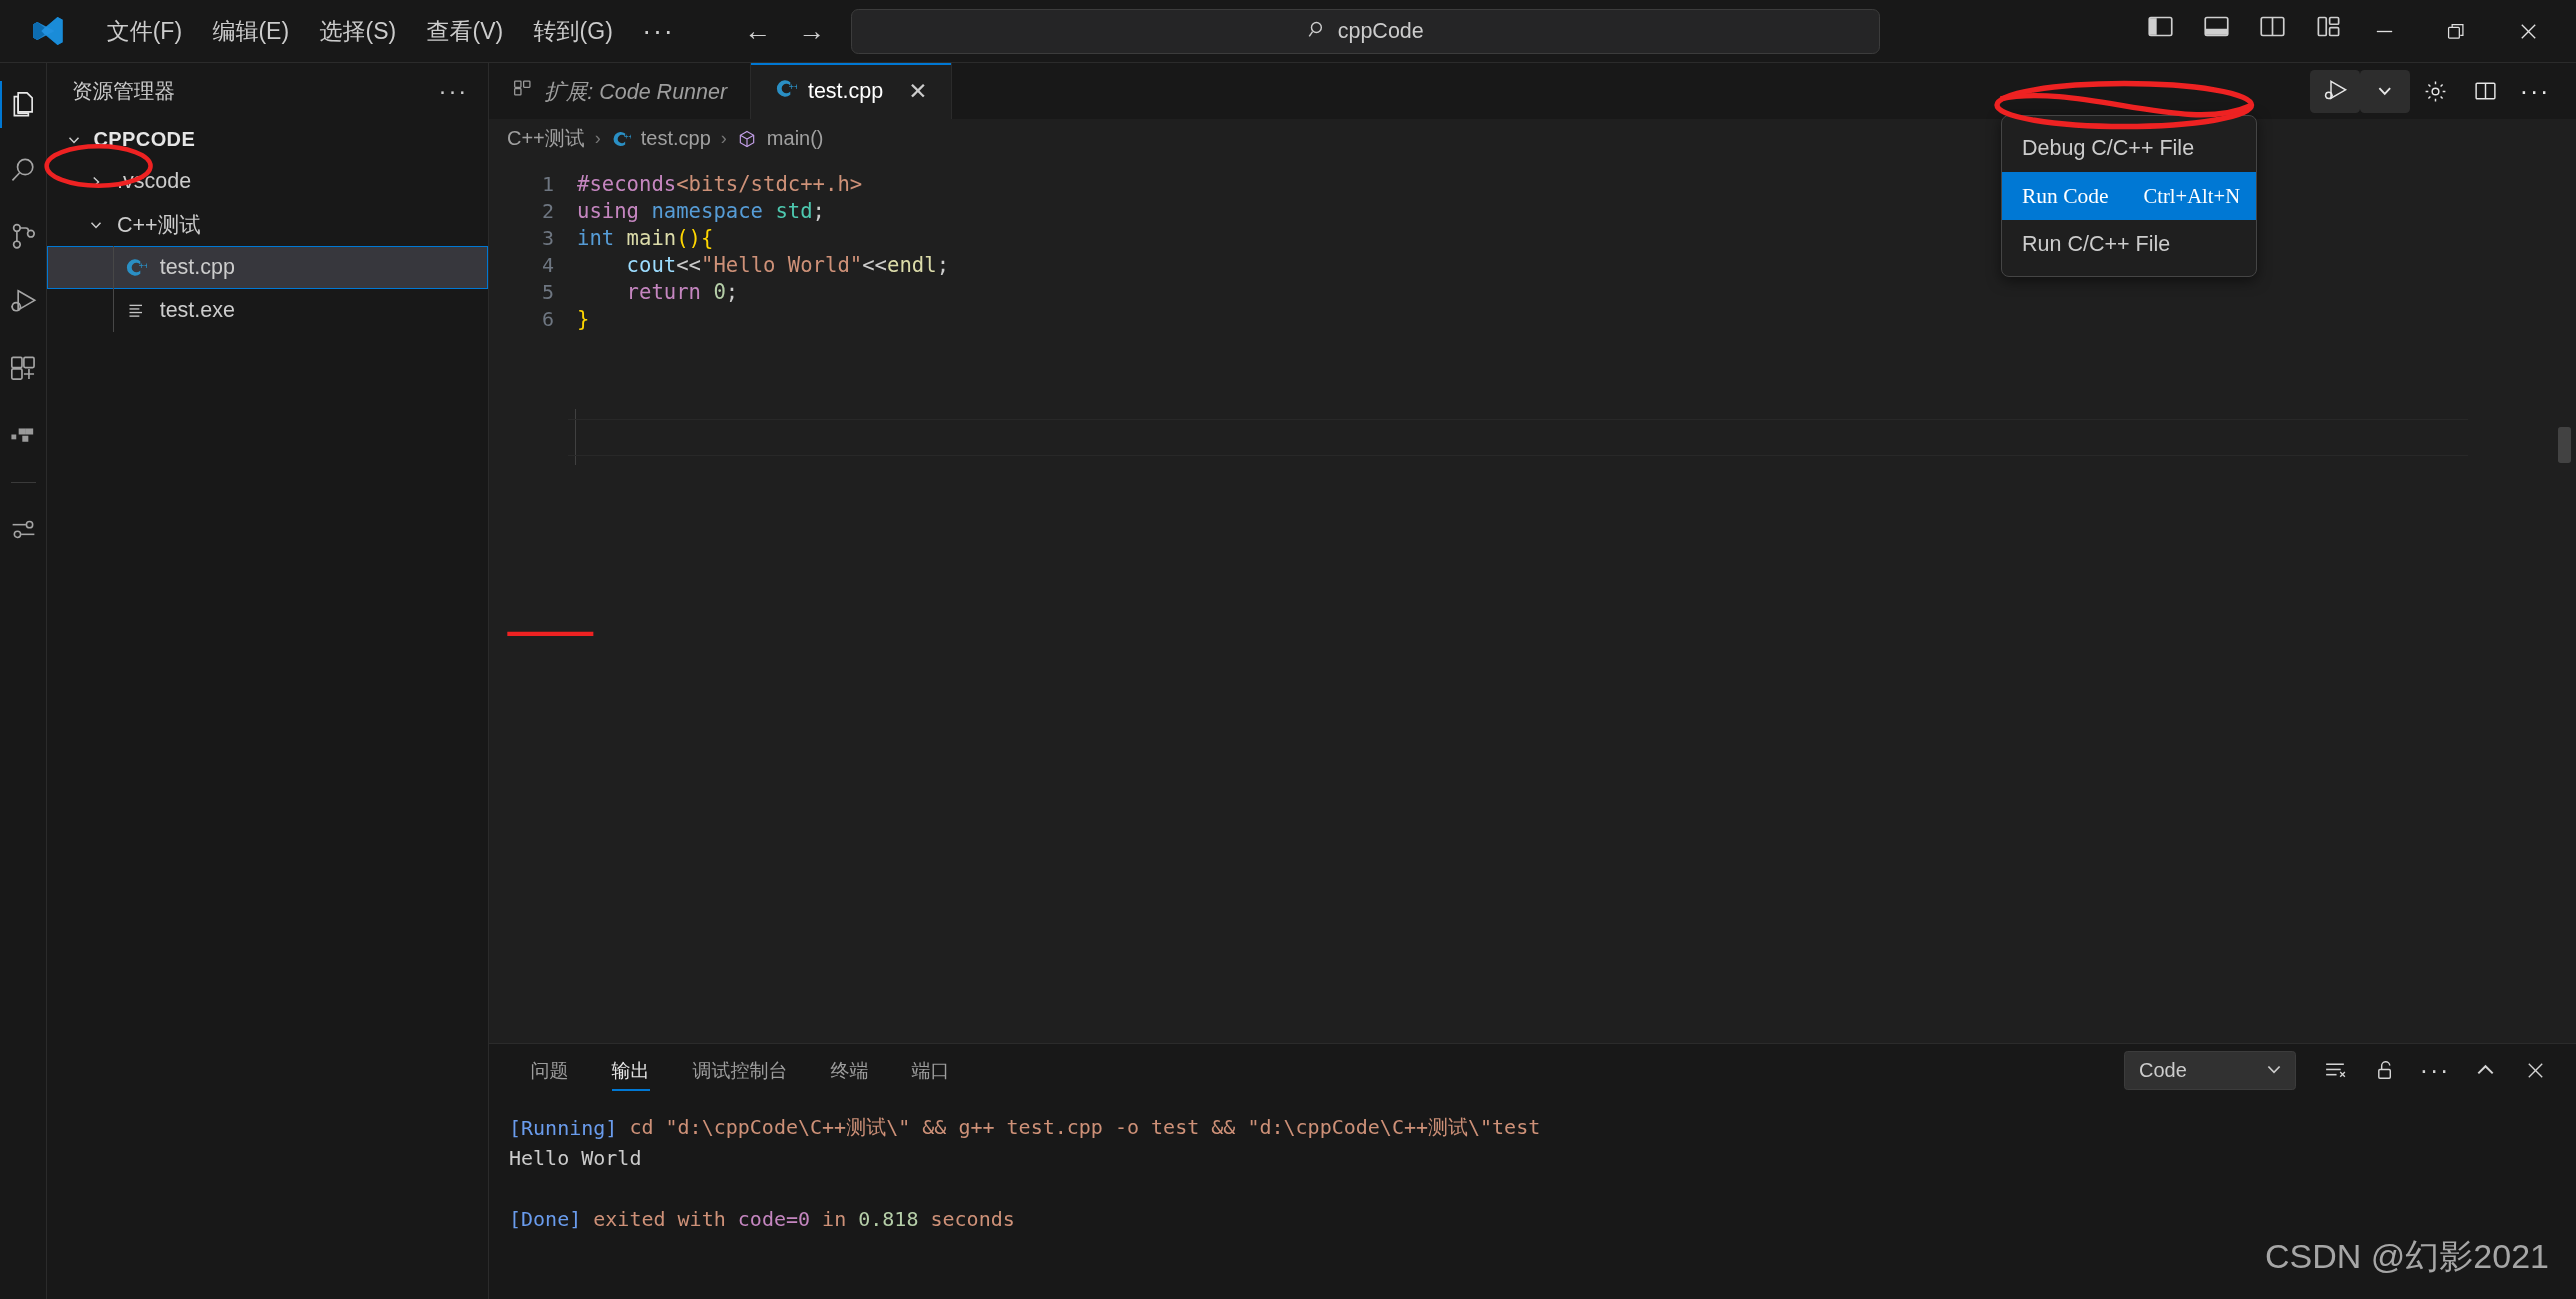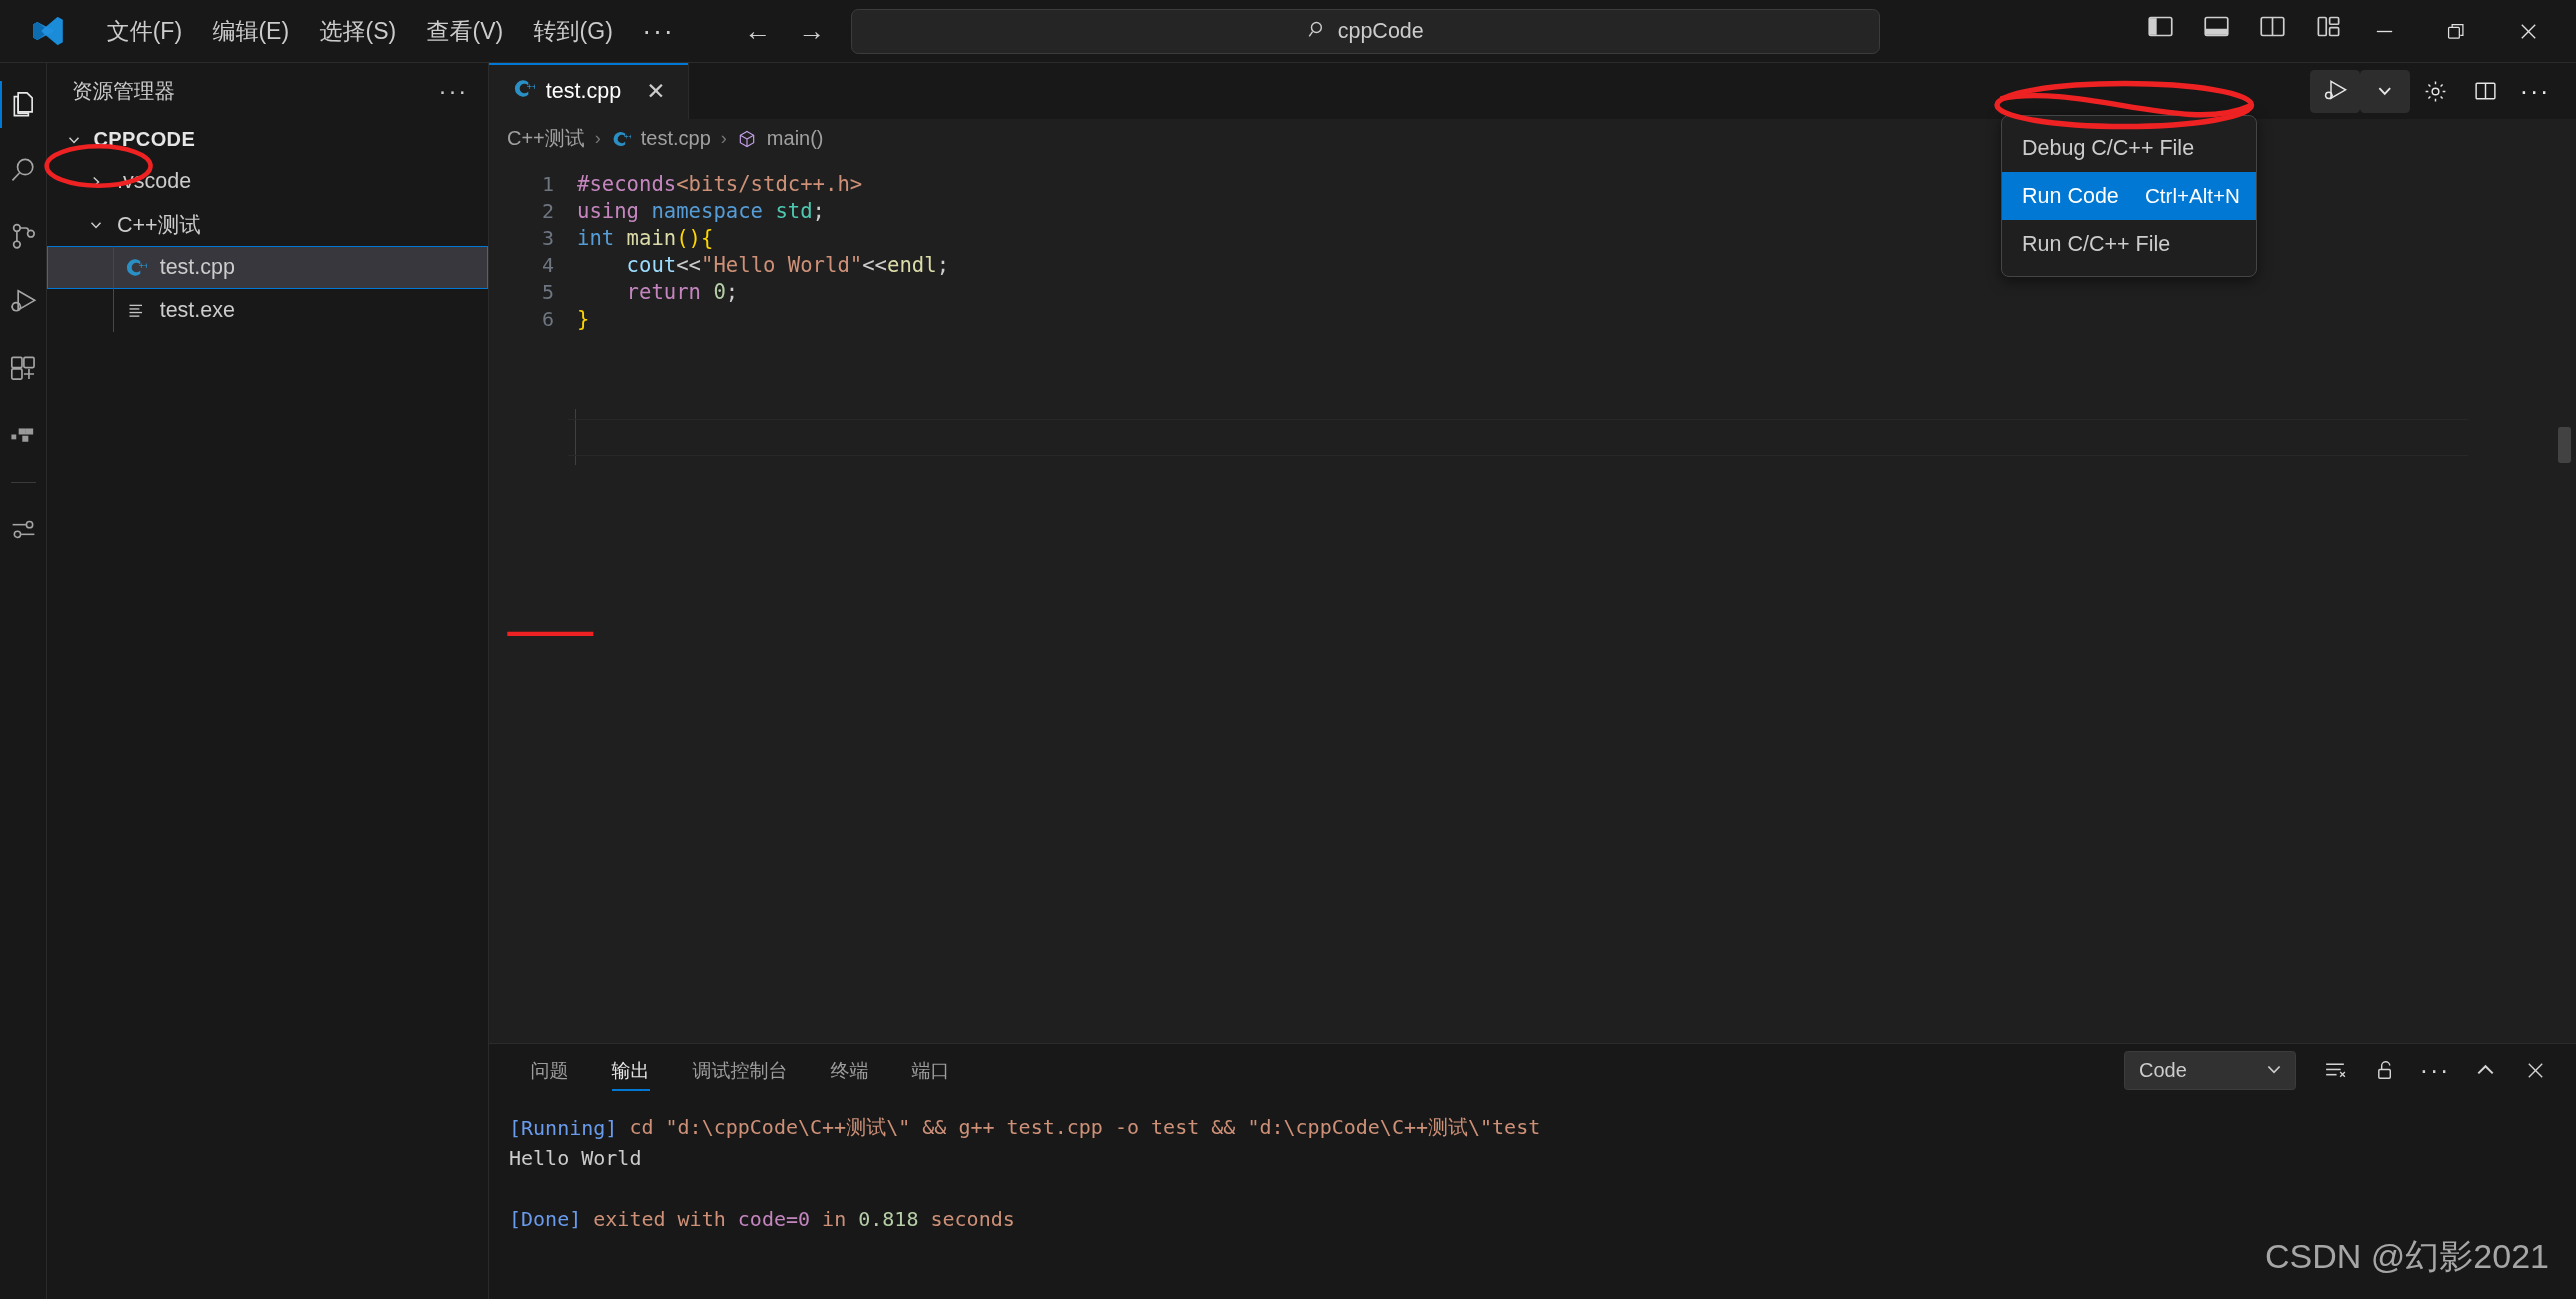--- a/index.html
+++ b/index.html
@@ -118,21 +118,21 @@
 
   
   .ctxmenu {
     position: absolute; left: 2001px; top: 115px; width: 256px;
     background: #1f1f1f; border: 0.9px solid #454545; border-radius: 8px;
     padding: 8px 0; box-shadow: 0 3.6px 14.3px rgba(0,0,0,.5); z-index: 40;
   }
   .ctx-item { height: 48px; display:flex; align-items:center; justify-content: space-between; padding: 0 16px 0 20px; }
   .ctx-item .lab { color: #cccccc; font-size: 21.5px; white-space: nowrap; }
   .ctx-item .key { color: #cccccc; font-size: 20.6px; }
-  .ctx-item.sel { background: #0078d4; }
+  .ctx-item.sel { background: #0078d4; font-family: Liberation Serif, serif; }
   .ctx-item.sel .lab, .ctx-item.sel .key { color: #ffffff; }
 
   
   .panel { position: absolute; left: 489px; top: 1043px; right: 0; bottom: 0; background: #181818; border-top: 0.9px solid #2b2b2b;}
   .panel-tabs { height: 54px; display: flex; align-items: center; padding-left: 20px; gap: 0px; position: relative;}
   .ptab { color: #9d9d9d; font-size: 19px; padding: 0 21.5px; height: 54px; display:flex; align-items:center; position: relative; }
   .ptab.active { color: #e7e7e7; }
   .ptab.active::after { content:""; position:absolute; left:21.5px; right:21.5px; bottom:7.2px; height:1.8px; background:#0078d4; }
 
   .panel-right { position: absolute; right: 16px; top: 5.4px; display: flex; align-items: center; gap: 0px; }
@@ -355,20 +355,30 @@
           <line x1="5" y1="14" x2="19" y2="14"></line>
             <line x1="5" y1="18" x2="16" y2="18"></line>
         </svg>
       </span>
       <span class="tlabel">test.exe</span>
     </div>
   </div>
 
   <div class="editor-area">
     <div class="tabbar">
+      <div class="tab inactive">
+        <span>
+          <svg width="21.5" height="21.5" viewBox="0 0 24 24" fill="none" stroke="#9d9d9d" stroke-width="1.4">
+            <rect x="3" y="13" width="7" height="7" rx="0.8"></rect>
+              <rect x="3" y="4.5" width="7" height="7" rx="0.8"></rect>
+            <rect x="13" y="4.5" width="7" height="7" rx="0.8"></rect>
+          </svg>
+        </span>
+        <span class="tlabel-wrap">扩展: Code Runner</span>
+      </div>
 
       <div class="tab active">
         <span>
           <svg width="23" height="23" viewBox="0 0 24 24" style="font-size:24px">
             <path d="M17 5.5 A8.5 8.5 0 1 0 17 18.5 L17 15 A5 5 0 1 1 17 9 Z" fill="#2a8fc4"></path>
             <text x="15.5" y="12.5" font-size="9" fill="#2a8fc4" font-family="DejaVu Sans Mono, monospace">++</text>
           </svg>
         </span>
         <span>test.cpp</span>
         <span class="closex">✕</span>

